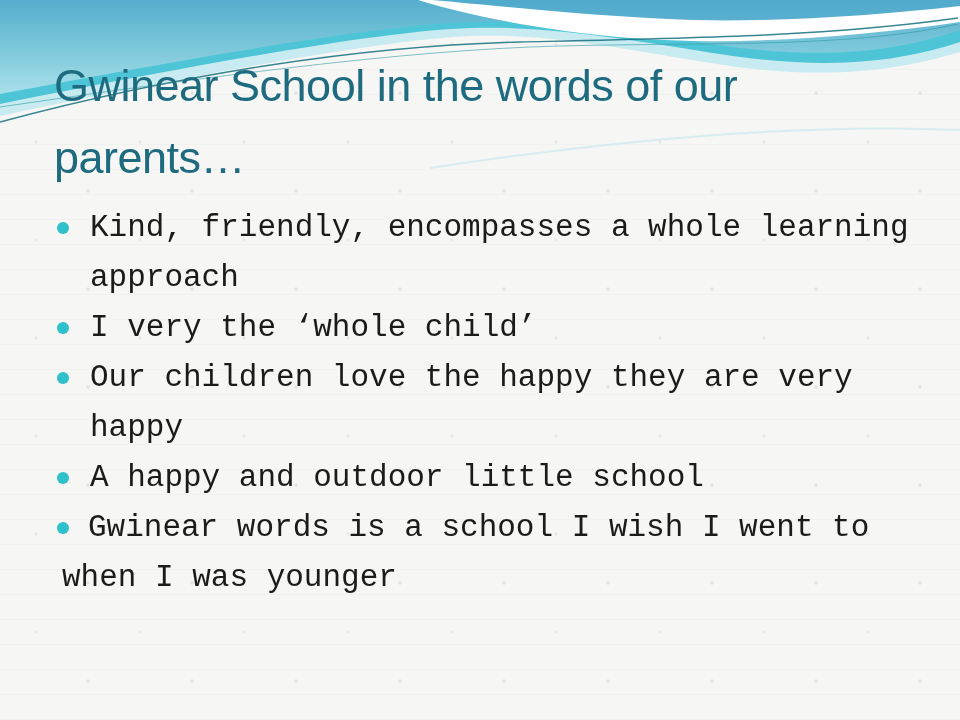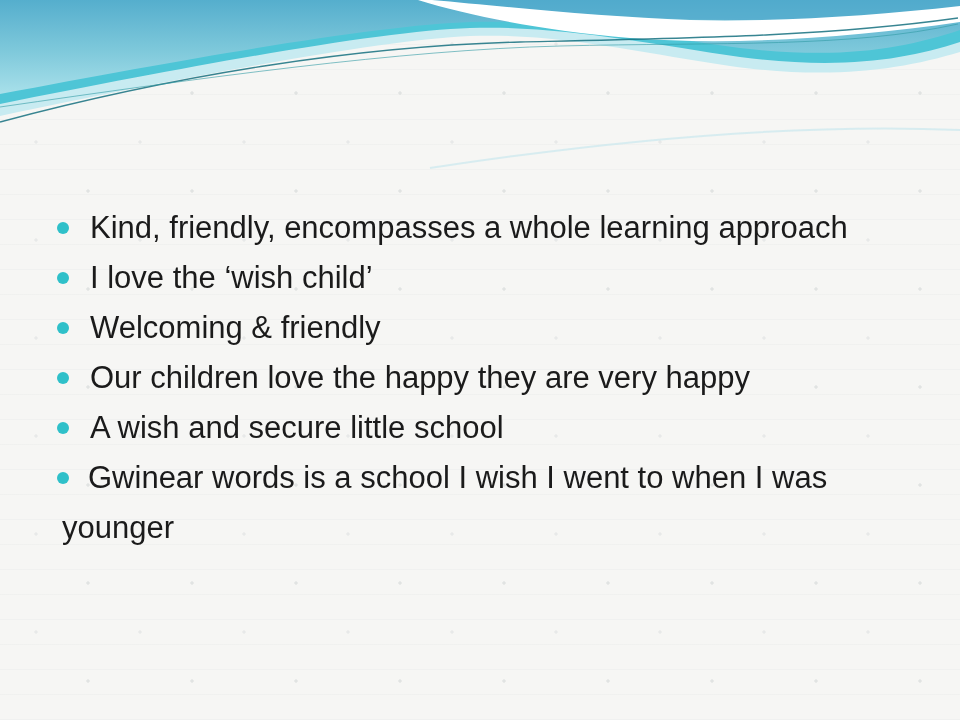--- a/index.html
+++ b/index.html
@@ -54,21 +54,21 @@
   }
   .dot {
     flex: none;
     width: 12px;
     height: 12px;
     border-radius: 50%;
     background: var(--bullet-dot, #2FC0C9);
     margin: 19px 21px 0 2px;
   }
   .bt {
-    font-family: Liberation Sans, sans-serif;
+    font-family: Liberation Mono, monospace;
     font-size: 31px;
     line-height: 50px;
     color: var(--body-text, #1B1B1B);
   }
   
   .bullets li.wrap-left {
     display: block;
     position: relative;
     padding-left: 7px;
     text-indent: 26px;
@@ -103,41 +103,38 @@
     <path d="M430,0 H960 V8 C840,22 700,24 560,12 C520,8 470,4 430,0 Z" fill="#4FA8CC" opacity="0.55"></path>
 
     <path d="M418,0 C470,16 540,30 630,38 C730,46 850,38 960,22 L960,6 C870,16 780,22 690,20 C600,17 500,6 432,0 Z" fill="#FFFFFF"></path>
 
     <path d="M0,122 C180,74 360,46 520,42 C700,38 830,36 958,18" fill="none" stroke="#15707F" stroke-width="1.4" opacity="0.85"></path>
     <path d="M0,107 C200,78 400,50 560,46 C720,42 850,48 958,24" fill="none" stroke="#2E99A4" stroke-width="1" opacity="0.6"></path>
 
     <path d="M430,168 C640,136 820,124 960,130" fill="none" stroke="#CAE8EE" stroke-width="2" opacity="0.7"></path>
   </svg>
 
+  <h1 class="title">Gwinear School in the words of our parents…</h1>
 
   <ul class="bullets">
     <li>
       <span class="dot"></span>
       <span class="bt">Kind, friendly, encompasses a whole learning approach</span>
     </li>
     <li>
       <span class="dot"></span>
-      <span class="bt">I love the ‘wish child’</span>
-    </li>
-    <li>
-      <span class="dot"></span>
-      <span class="bt">Welcoming &amp; friendly</span>
+      <span class="bt">I very the ‘whole child’</span>
     </li>
     <li>
       <span class="dot"></span>
       <span class="bt">Our children love the happy they are very happy</span>
     </li>
     <li>
       <span class="dot"></span>
-      <span class="bt">A wish and secure little school</span>
+      <span class="bt">A happy and outdoor little school</span>
     </li>
     <li class="wrap-left">
       <span class="dot"></span>
       <span class="bt">Gwinear words is a school I wish I went to when I was younger</span>
     </li>
   </ul>
 
 </div>
 
 </body></html>

